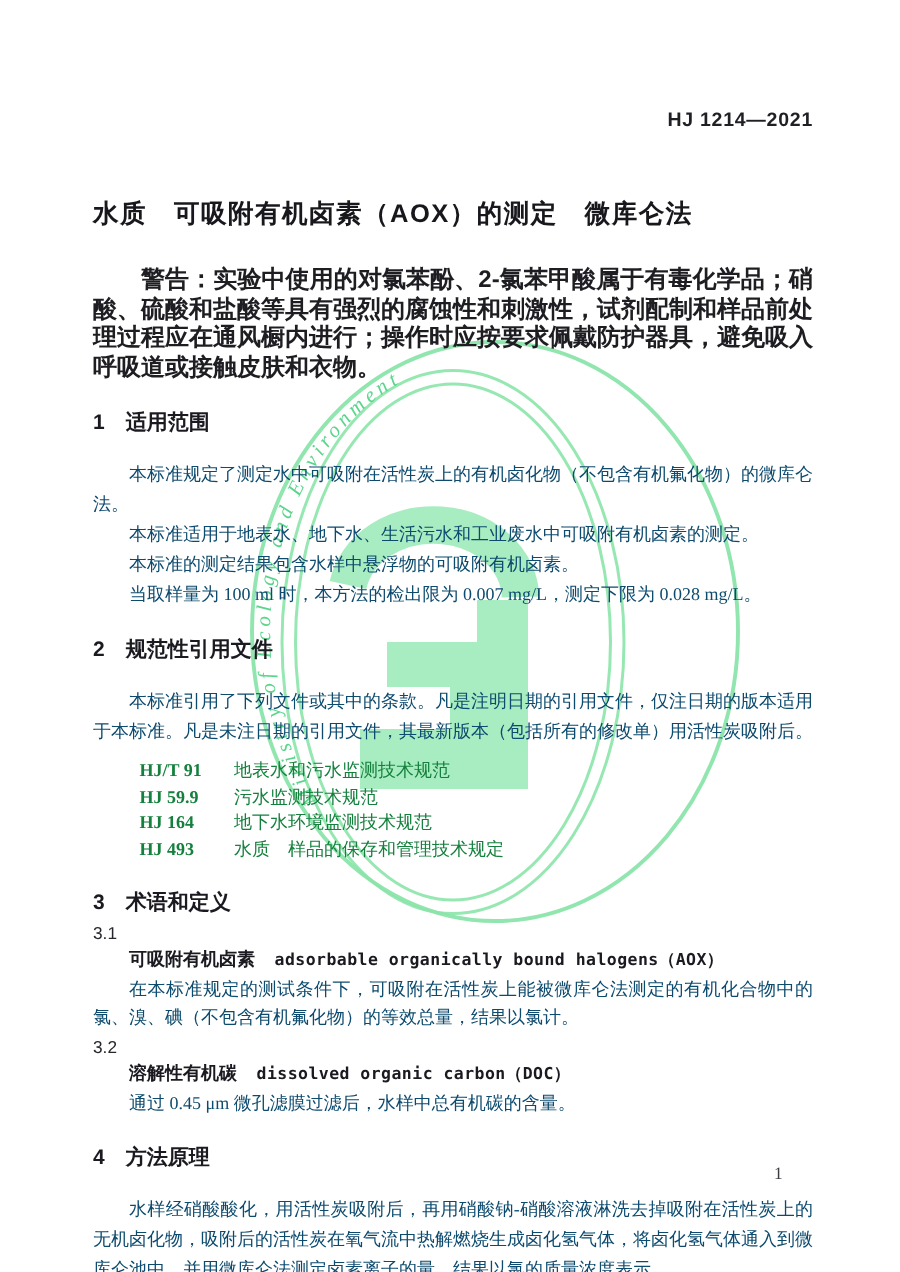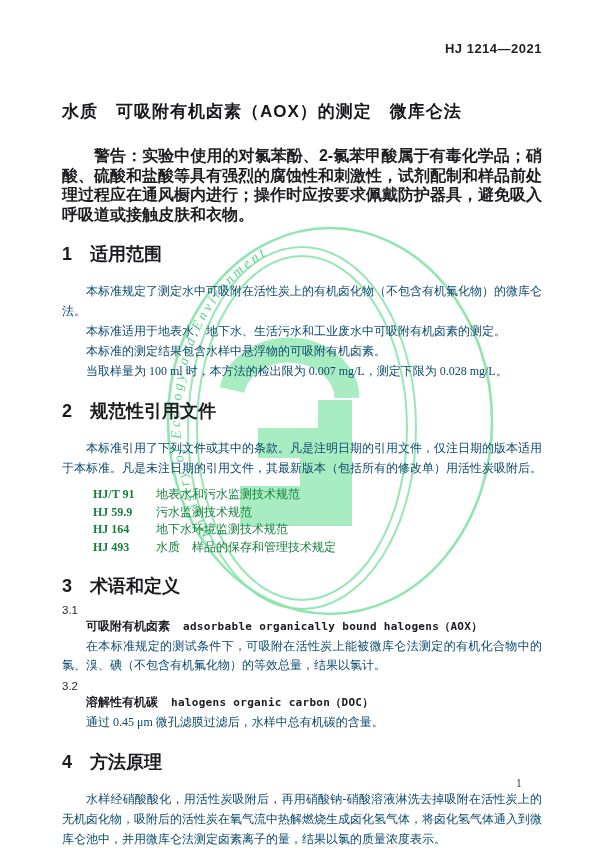--- a/index.html
+++ b/index.html
@@ -9,21 +9,21 @@
     margin:0 auto;
     background:#ffffff;
     overflow:hidden;
     font-family:"Liberation Serif",serif;
     color:#26262c;
   }
   .watermark{position:absolute;left:120px;top:190px;pointer-events:none;}
   .watermark text{font-family:"Liberation Serif",serif;}
   .content{position:absolute;left:62px;right:58px;top:0;}
   .header-code{
-    margin-top:41px;
+    margin-top:72px;
     text-align:right;
     font-family:"Liberation Sans",sans-serif;
     font-weight:bold;font-size:13px;letter-spacing:.5px;
     color:#1f1f24;
   }
   .doc-title{
     margin:44px 0 0 0;
     text-align:left;
     font-family:"Liberation Sans",sans-serif;
     font-weight:bold;font-size:17px;letter-spacing:1px;
@@ -31,21 +31,21 @@
   }
   .warning{
     margin:23px 0 0 0;
     font-family:"Liberation Sans",sans-serif;
     font-weight:bold;font-size:16px;line-height:19.5px;
     text-align:justify;text-indent:2em;color:#1d1d22;
   }
   .sec{
     margin:18px 0 0 0;
     font-family:"Liberation Sans",sans-serif;
-    font-weight:bold;font-size:18px;color:#1a1a20;
+    font-weight:bold;font-size:14px;color:#1a1a20;
   }
   .body{
     margin:0;font-size:12px;line-height:20px;
     text-align:justify;color:#0c4a6e;
   }
   .ind{text-indent:2em;}
   .mt{margin-top:15px;}
   .refs{margin-top:8px;font-size:12px;line-height:17.5px;color:#15803d;}
   .ref-row{padding-left:31px;}
   .ref-code{display:inline-block;width:60px;font-weight:600;}
@@ -123,21 +123,21 @@
     <p class="term-no">3.1</p>
     <p class="term-line">
       <span class="term-zh">可吸附有机卤素</span>
       <span class="term-en">adsorbable organically bound halogens（AOX）</span>
     </p>
     <p class="body ind def">在本标准规定的测试条件下，可吸附在活性炭上能被微库仑法测定的有机化合物中的氯、溴、碘（不包含有机氟化物）的等效总量，结果以氯计。</p>
 
     <p class="term-no">3.2</p>
     <p class="term-line">
       <span class="term-zh">溶解性有机碳</span>
-      <span class="term-en">halogens organic carbon（DOC）</span>
+      <span class="term-en">dissolved organic carbon（DOC）</span>
     </p>
     <p class="body ind def">通过 0.45 μm 微孔滤膜过滤后，水样中总有机碳的含量。</p>
 
     <h2 class="sec">4　方法原理</h2>
     <p class="body ind mt">水样经硝酸酸化，用活性炭吸附后，再用硝酸钠-硝酸溶液淋洗去掉吸附在活性炭上的无机卤化物，吸附后的活性炭在氧气流中热解燃烧生成卤化氢气体，将卤化氢气体通入到微库仑池中，并用微库仑法测定卤素离子的量，结果以氯的质量浓度表示。</p>
 
   </div>
 
   <div class="page-number">1</div>
 

